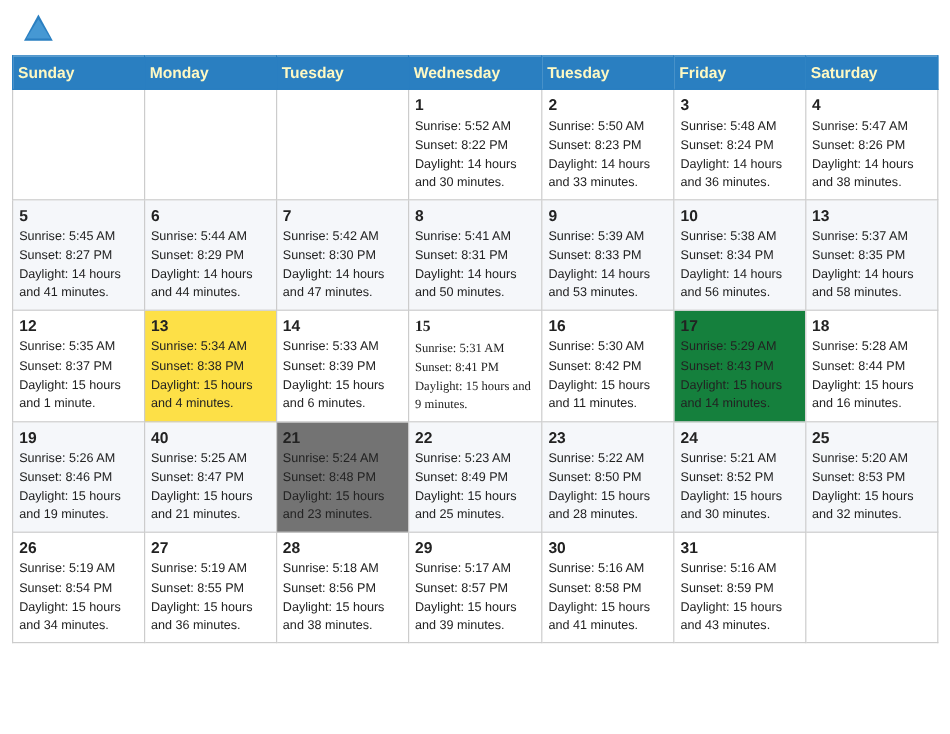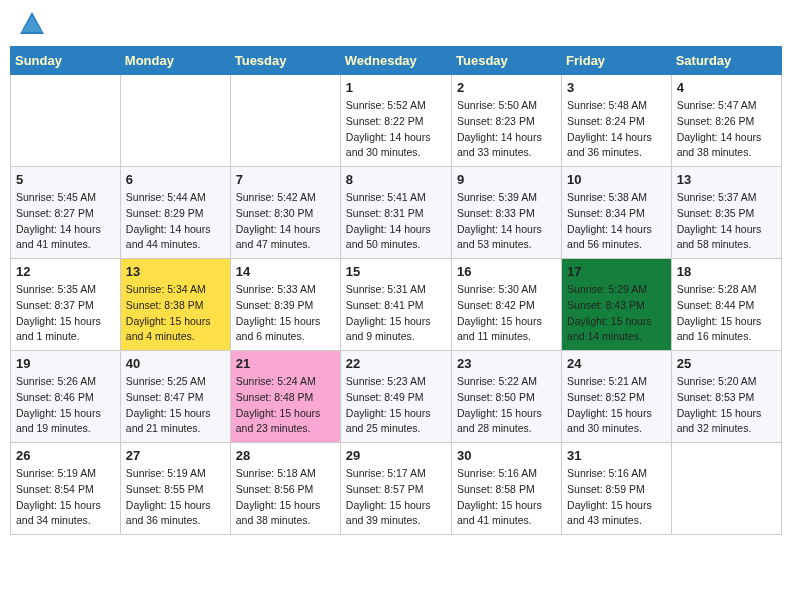--- a/index.html
+++ b/index.html
@@ -178,21 +178,21 @@
           <div class="day-info">Sunrise: 5:35 AM<br>Sunset: 8:37 PM<br>Daylight: 15 hours and 1 minute.</div>
         </td>
         <td style="background: #fde047;">
           <span class="day-number">13</span>
           <div class="day-info">Sunrise: 5:34 AM<br>Sunset: 8:38 PM<br>Daylight: 15 hours and 4 minutes.</div>
         </td>
         <td style="background: rgb(255, 255, 255);">
           <span class="day-number">14</span>
           <div class="day-info">Sunrise: 5:33 AM<br>Sunset: 8:39 PM<br>Daylight: 15 hours and 6 minutes.</div>
         </td>
-        <td style="background: rgb(255, 255, 255);">
+        <td style="background: rgb(255, 255, 255); font-family: Liberation Serif, serif;">
           <span class="day-number">15</span>
           <div class="day-info">Sunrise: 5:31 AM<br>Sunset: 8:41 PM<br>Daylight: 15 hours and 9 minutes.</div>
         </td>
         <td style="background: rgb(255, 255, 255);">
           <span class="day-number">16</span>
           <div class="day-info">Sunrise: 5:30 AM<br>Sunset: 8:42 PM<br>Daylight: 15 hours and 11 minutes.</div>
         </td>
         <td style="background: #15803d; margin-top: 17px;">
           <span class="day-number">17</span>
           <div class="day-info">Sunrise: 5:29 AM<br>Sunset: 8:43 PM<br>Daylight: 15 hours and 14 minutes.</div>
@@ -204,21 +204,21 @@
       </tr>
       <tr>
         <td style="background: rgb(245, 247, 250);">
           <span class="day-number">19</span>
           <div class="day-info">Sunrise: 5:26 AM<br>Sunset: 8:46 PM<br>Daylight: 15 hours and 19 minutes.</div>
         </td>
         <td style="background: rgb(245, 247, 250);">
           <span class="day-number">40</span>
           <div class="day-info">Sunrise: 5:25 AM<br>Sunset: 8:47 PM<br>Daylight: 15 hours and 21 minutes.</div>
         </td>
-        <td style="background: #f9a8d4;">
+        <td style="background: #737373;">
           <span class="day-number">21</span>
           <div class="day-info">Sunrise: 5:24 AM<br>Sunset: 8:48 PM<br>Daylight: 15 hours and 23 minutes.</div>
         </td>
         <td style="background: rgb(245, 247, 250);">
           <span class="day-number">22</span>
           <div class="day-info">Sunrise: 5:23 AM<br>Sunset: 8:49 PM<br>Daylight: 15 hours and 25 minutes.</div>
         </td>
         <td style="background: rgb(245, 247, 250);">
           <span class="day-number">23</span>
           <div class="day-info">Sunrise: 5:22 AM<br>Sunset: 8:50 PM<br>Daylight: 15 hours and 28 minutes.</div>

